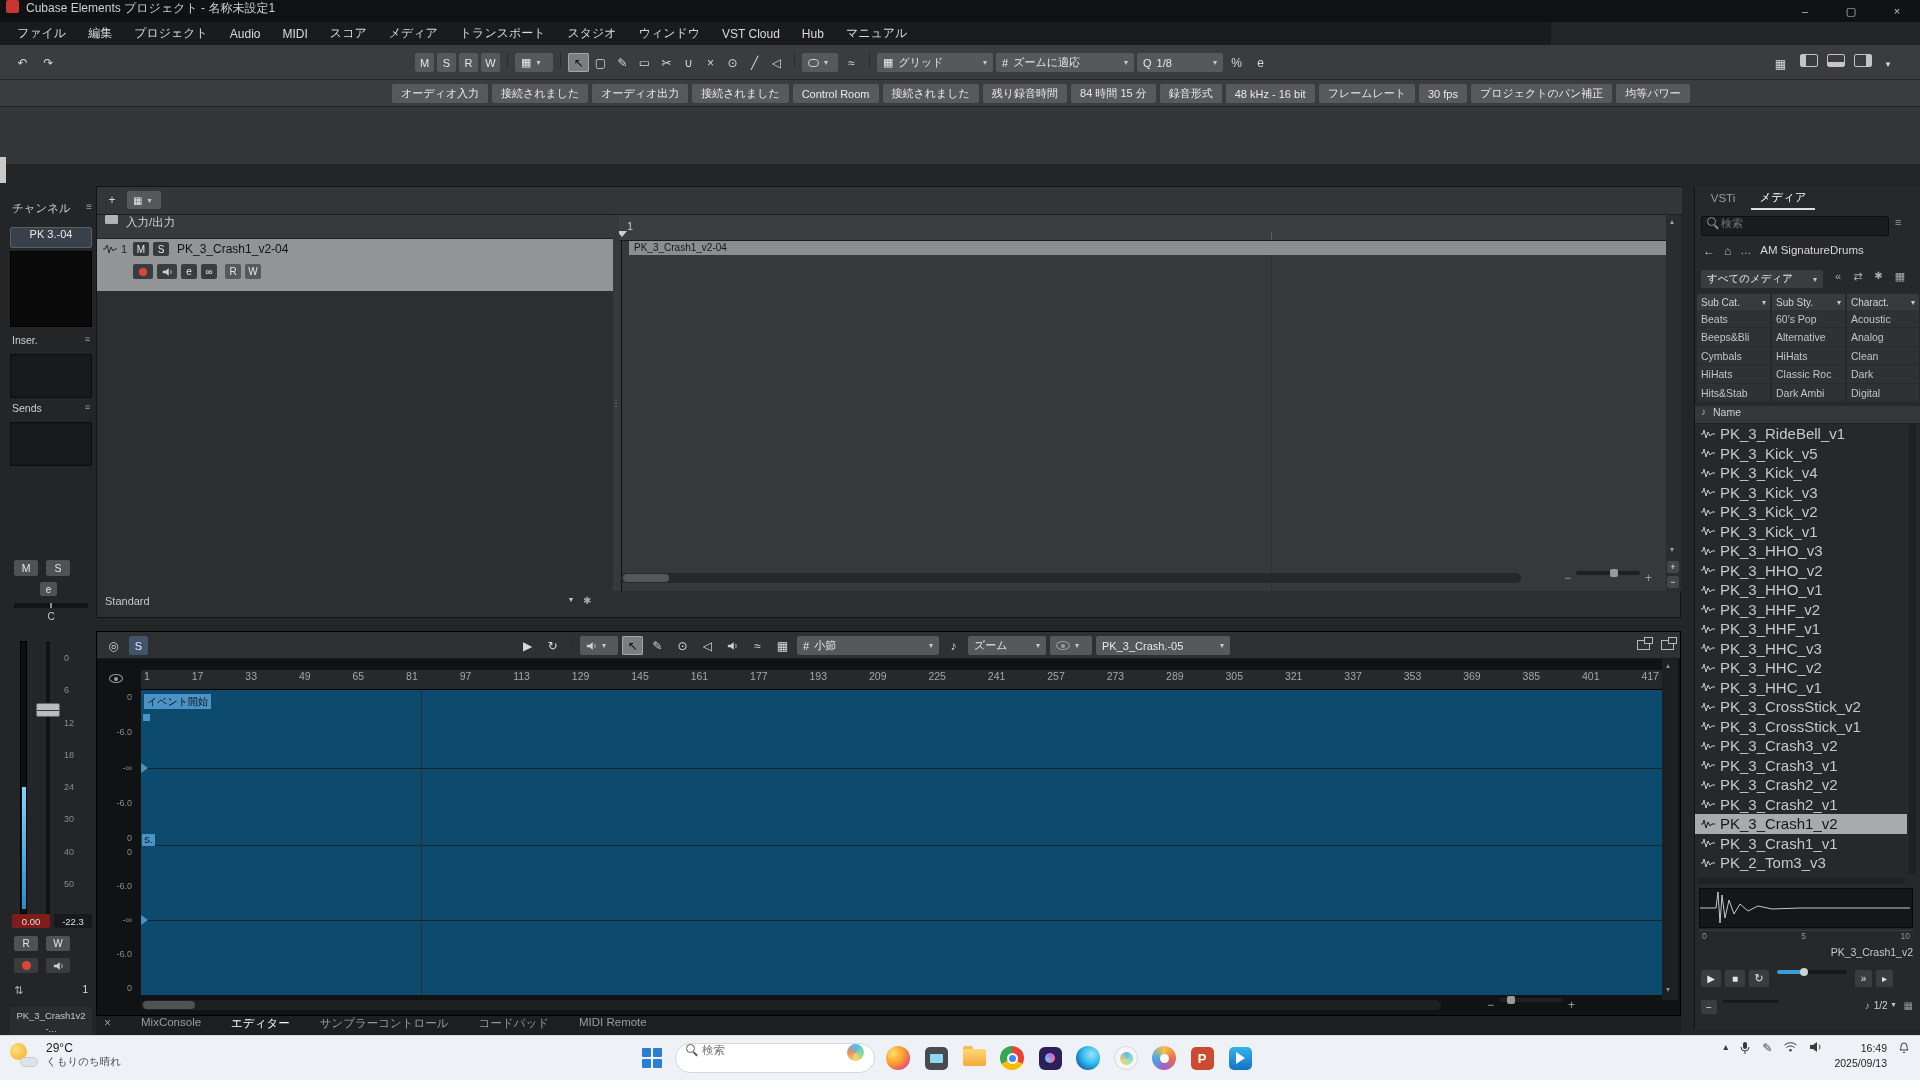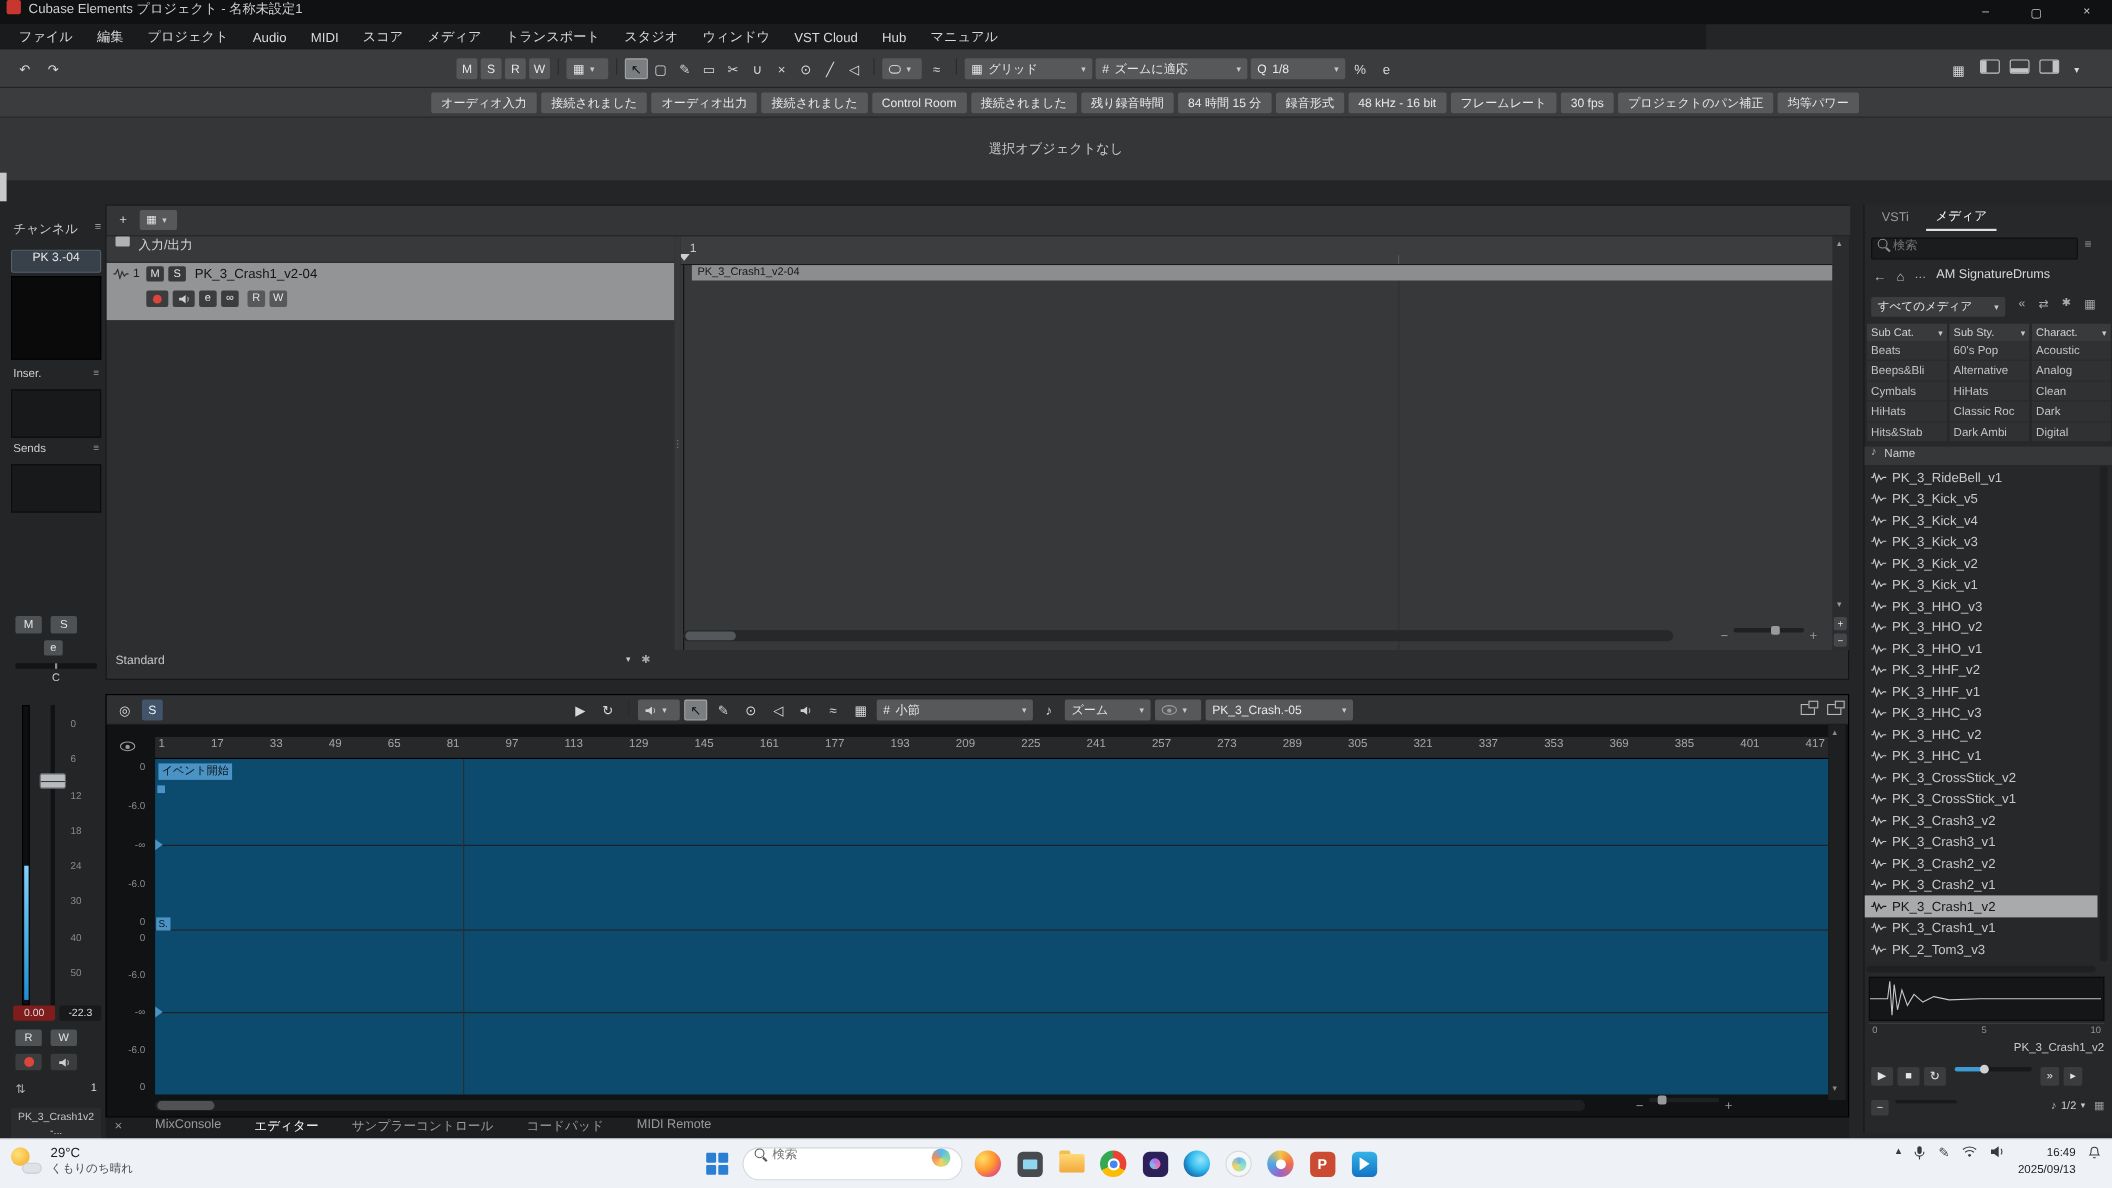--- a/index.html
+++ b/index.html
@@ -11,21 +11,21 @@
 .dd{background:#56585a;border-radius:2px;display:inline-flex;align-items:center;height:19px;padding:0 6px;gap:5px;font-size:11px;color:#e8e8e8}
 .cv{font-size:8px;color:#c9c9c9}
 .tool{width:21px;height:19px;border-radius:2px;display:inline-flex;align-items:center;justify-content:center;font-size:12px;color:#d8d8d8;flex:none}
 .tool.active{background:#7b7e81;box-shadow:inset 0 0 0 1px #a5a5a5;color:#101010}
 .sep{width:1px;height:15px;background:#2b2b2b;margin:0 4px;flex:none}
 .wbtn{width:46px;height:22px;display:flex;align-items:center;justify-content:center;color:#c6c6c6;font-size:11px}
 .mitem{padding:0 11px;font-size:12px;color:#dadada;height:23px;display:flex;align-items:center}
 .ichip{height:19px;padding:0 9px;background:#58595b;border-radius:2px;font-size:11px;color:#e8e8e8;display:flex;align-items:center;white-space:nowrap}
 .rtick{font-size:10.5px;color:#a6a6a6}
 .dblab{font-size:9px;color:#8b8b8b}
-.mrow{height:19.5px;display:flex;align-items:center;gap:5px;padding-left:6px;font-size:12px;color:#c6c8ca;white-space:nowrap}
+.mrow{height:19.5px;display:flex;align-items:center;gap:5px;padding-left:6px;font-size:15px;color:#c6c8ca;white-space:nowrap}
 .mrow.active{background:#a8aaac;color:#15171a}
 .mrow svg{flex:none}
 .fcol{position:absolute;top:0;bottom:0;overflow:hidden}
 .fhead{height:16px;background:#383a3c;display:flex;align-items:center;justify-content:space-between;padding:0 4px;font-size:10px;color:#d2d2d2}
 .frow{height:18.4px;line-height:18px;padding-left:4px;font-size:10.5px;color:#c2c4c6;background:#2f3133;border-bottom:1px solid #292b2d;white-space:nowrap;overflow:hidden}
 .btab{font-size:11.5px;color:#9b9b9b}
 .btab.active{color:#ffffff}
 .mag{width:9px;height:9px;border:1.5px solid #8f8f8f;border-radius:50%;position:relative;flex:none}
 .mag::after{content:"";position:absolute;width:5px;height:1.5px;background:#8f8f8f;right:-4px;bottom:-2px;transform:rotate(45deg)}
 .mag.dark{border-color:#5a5a5a}.mag.dark::after{background:#5a5a5a}
@@ -158,21 +158,20 @@
         <div class="ichip">録音形式</div>
         <div class="ichip">48 kHz - 16 bit</div>
         <div class="ichip">フレームレート</div>
         <div class="ichip">30 fps</div>
         <div class="ichip">プロジェクトのパン補正</div>
         <div class="ichip">均等パワー</div>
       </div>
   </div>
 
   <div class="abs" style="left:0;top:107px;width:1920px;height:57px;background:#343638">
-    <div class="abs" style="left:0;right:0;top:20px;text-align:center;font-size:12px;color:#c9c9c9">選択オブジェクトなし</div>
     <div class="abs" style="left:0;top:50px;width:6px;height:26px;background:#c9c9c9"></div>
   </div>
 
   <div class="abs" style="left:10px;top:201px;width:84px;height:832px">
     <div class="flex" style="height:18px;justify-content:space-between;padding:0 2px">
       <span style="font-size:11.5px;color:#cfcfcf">チャンネル</span>
       <span style="font-size:10px;color:#9a9a9a">≡</span>
     </div>
     <div class="abs flex" style="left:0;top:26px;width:82px;height:21px;background:#38404a;border:1px solid #55606c;border-radius:2px;justify-content:center">
       <span style="font-size:11px;color:#e9e9e9">PK 3.-04</span>

